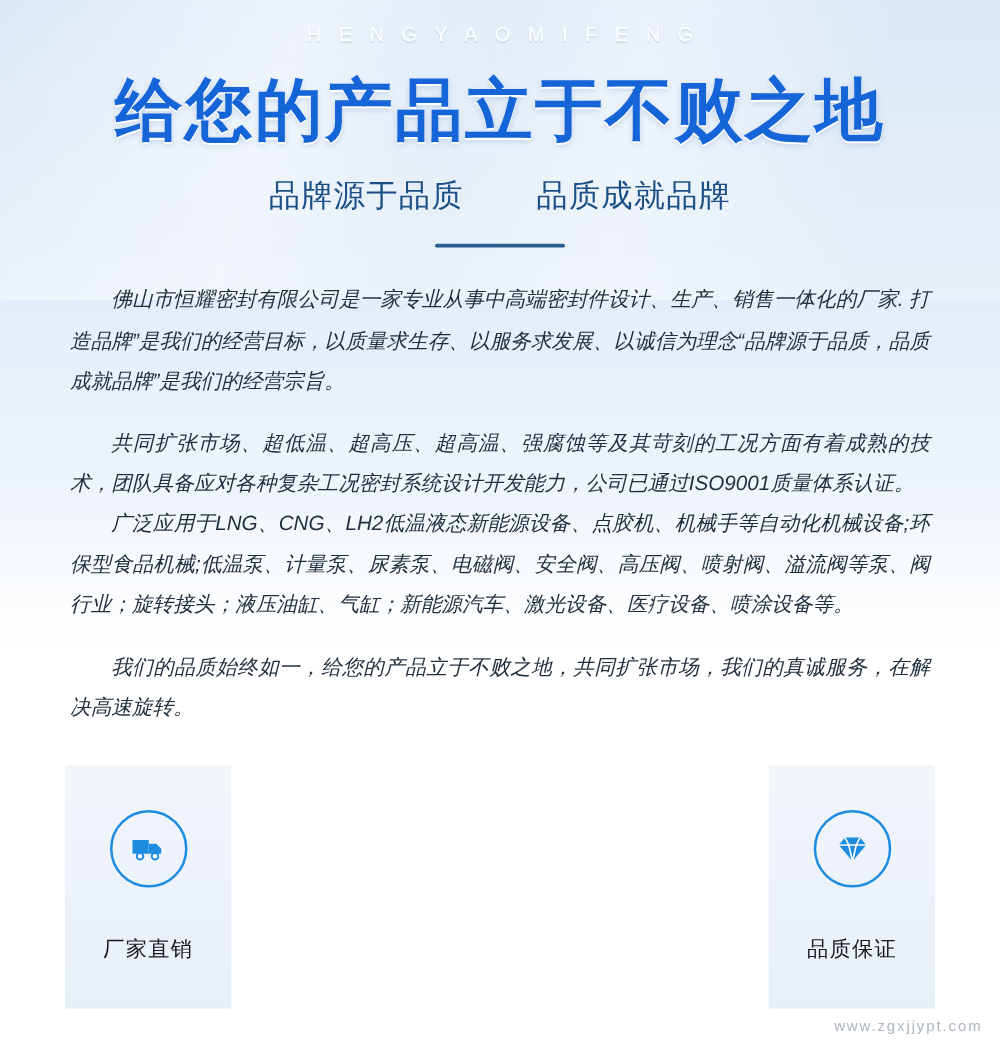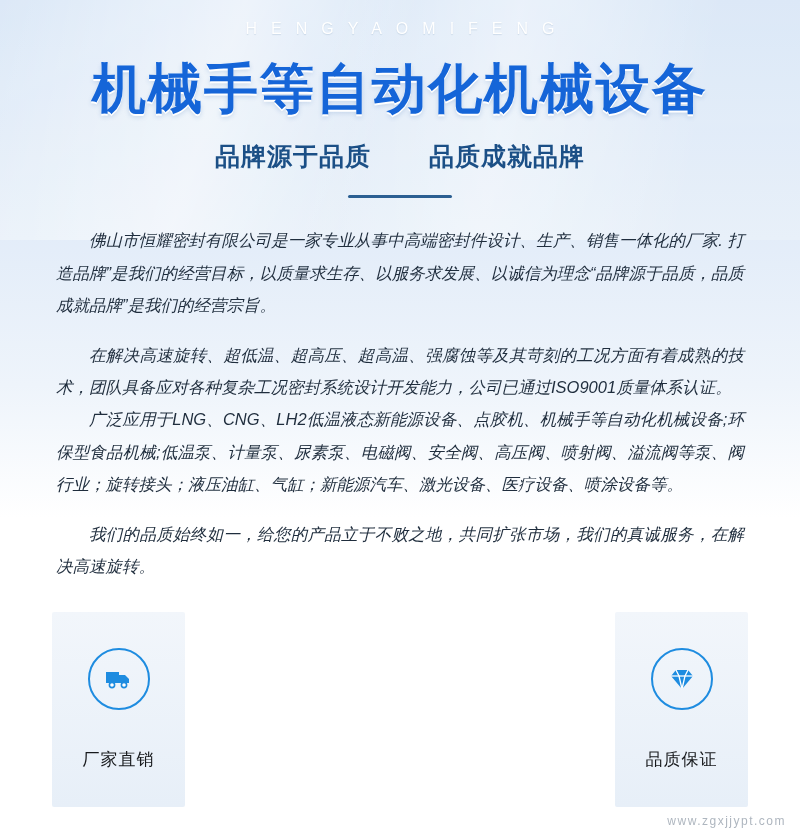--- a/index.html
+++ b/index.html
@@ -57,21 +57,21 @@
     letter-spacing: 2px;
     text-shadow:
       0 2px 0 #ffffff,
       0 3px 5px rgba(30,90,170,0.20);
   }
 
   .slogan {
     text-align: center;
     margin-top: 22px;
     font-size: 25px;
-    font-weight: bold;
+    font-weight: normal;
     color: #1b4f86;
     letter-spacing: 1px;
   }
   .slogan .gap {
     display: inline-block;
     width: 58px;
   }
 
   .divider {
     width: 104px;
@@ -149,31 +149,31 @@
     margin-top: 35px;
   }
 </style>
 </head>
 <body>
 
 <div class="page">
 
   <div class="spaced-title">HENGYAOMIFENG</div>
 
-  <div class="company-name">机械手等自动化机械设备</div>
+  <div class="company-name">给您的产品立于不败之地</div>
 
   <div class="slogan">
     <span>品牌源于品质</span><span class="gap"></span><span>品质成就品牌</span>
   </div>
 
   <div class="divider"></div>
 
   <div class="body-copy">
     <p class="indent">佛山市恒耀密封有限公司是一家专业从事中高端密封件设计、生产、销售一体化的厂家. 打造品牌”是我们的经营目标，以质量求生存、以服务求发展、以诚信为理念“品牌源于品质，品质成就品牌”是我们的经营宗旨。</p>
-    <p class="indent gap-top">在解决高速旋转、超低温、超高压、超高温、强腐蚀等及其苛刻的工况方面有着成熟的技术，团队具备应对各种复杂工况密封系统设计开发能力，公司已通过ISO9001质量体系认证。</p>
+    <p class="indent gap-top">共同扩张市场、超低温、超高压、超高温、强腐蚀等及其苛刻的工况方面有着成熟的技术，团队具备应对各种复杂工况密封系统设计开发能力，公司已通过ISO9001质量体系认证。</p>
     <p class="indent">广泛应用于LNG、CNG、LH2低温液态新能源设备、点胶机、机械手等自动化机械设备;环保型食品机械;低温泵、计量泵、尿素泵、电磁阀、安全阀、高压阀、喷射阀、溢流阀等泵、阀行业；旋转接头；液压油缸、气缸；新能源汽车、激光设备、医疗设备、喷涂设备等。</p>
     <p class="indent gap-top">我们的品质始终如一，给您的产品立于不败之地，共同扩张市场，我们的真诚服务，在解决高速旋转。</p>
   </div>
 
   <div class="features">
 
     <div class="feature">
       <div class="circle">
         <svg width="32" height="32" viewBox="0 0 32 32" fill="none" stroke="#1e8ce0" stroke-width="1.8">
           <path d="M3 9h13v11H3z" fill="#1e8ce0" stroke="none"></path>

